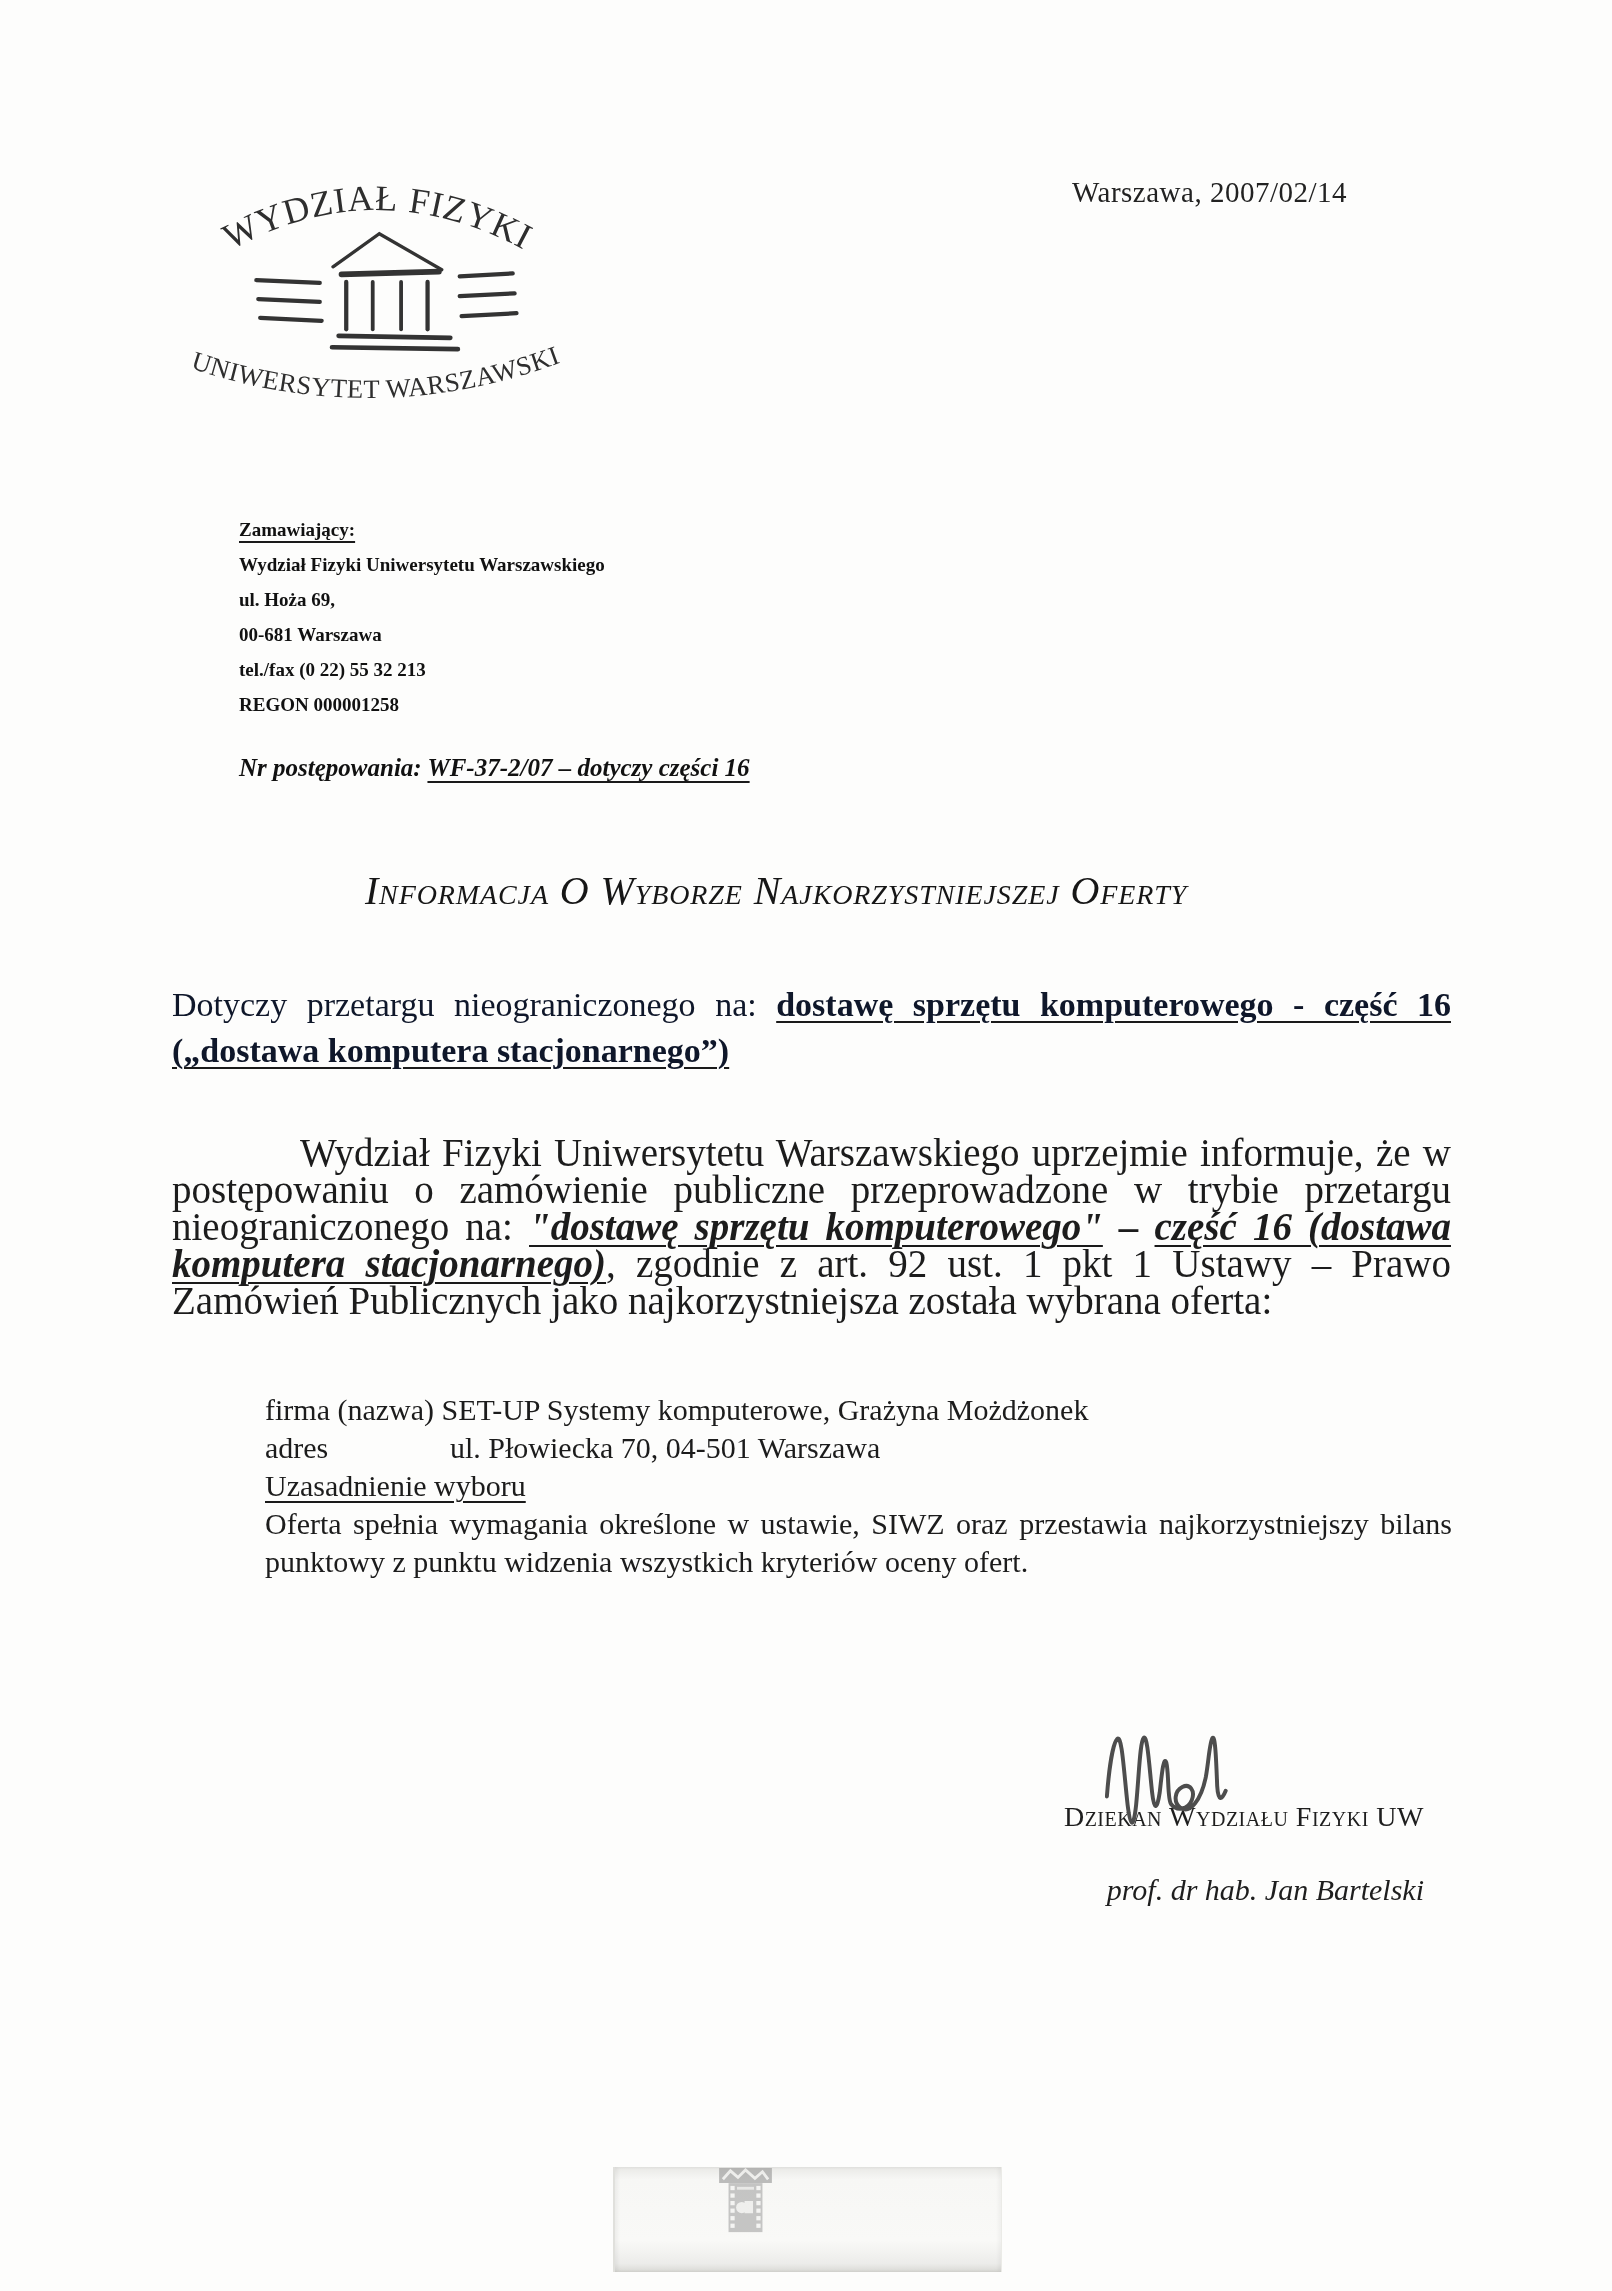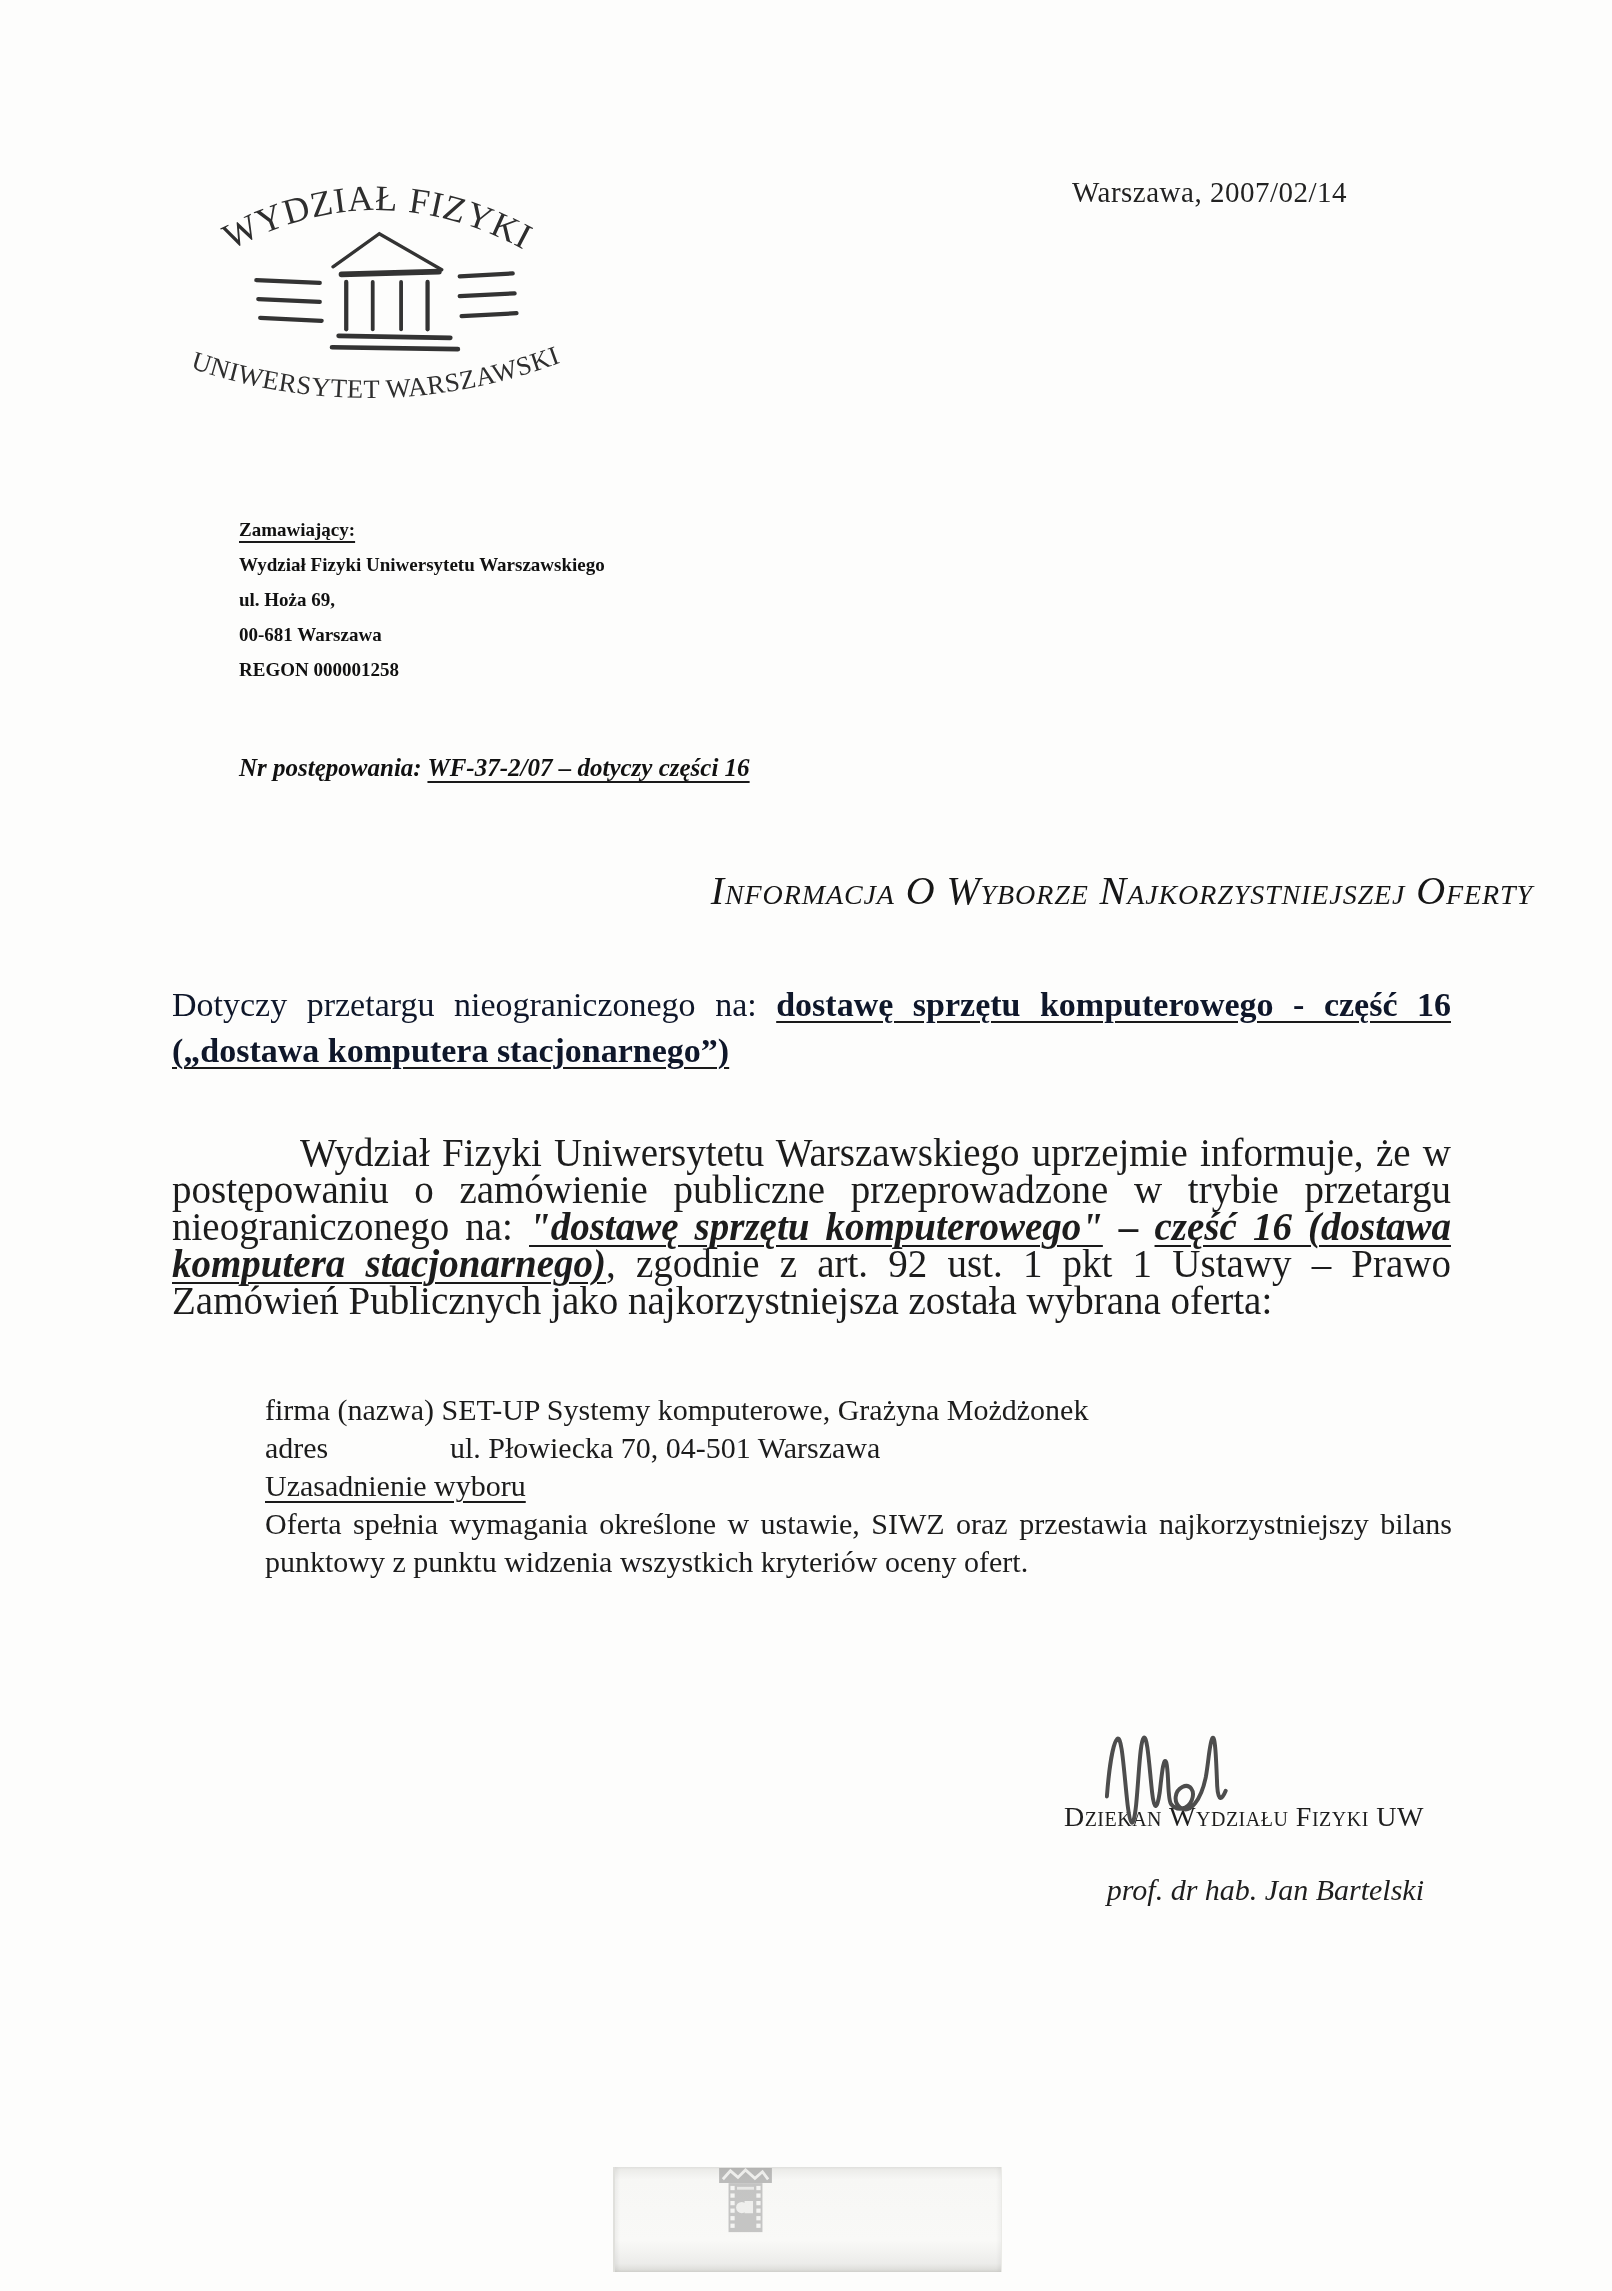--- a/index.html
+++ b/index.html
@@ -31,21 +31,21 @@
     text-decoration-color:#1a1a1a;
   }
   
   .proceeding{
     position:absolute;left:239px;top:754px;
     font-size:25px;font-weight:bold;font-style:italic;color:#111;
   }
   
   .doc-title{
     position:absolute;left:19px;top:867px;width:1514px;
-    text-align:right;
+    text-align:center;
     font-size:40px;font-style:italic;font-variant:small-caps;
     letter-spacing:0.9px;color:#161616;
   }
   
   .subject{
     position:absolute;left:172px;top:982px;width:1279px;
     font-size:34px;line-height:46px;text-align:justify;color:#0f172a;
   }
   .subject .hl{font-weight:bold;}
   
@@ -118,20 +118,21 @@
       <path d="M300 165 L358 162" stroke-width="4.5"></path>
       <path d="M302 186 L360 183" stroke-width="4.5"></path>
     </g>
   </svg>
 
   <div class="orderer">
     <div class="u">Zamawiający:</div>
     <div>Wydział Fizyki Uniwersytetu Warszawskiego</div>
     <div>ul. Hoża 69,</div>
     <div>00-681 Warszawa</div>
+    <div>tel./fax (0 22) 55 32 213</div>
     <div>REGON 000001258</div>
   </div>
 
   <div class="proceeding">
     <span>Nr postępowania: </span><span class="u">WF-37-2/07 – dotyczy części 16</span>
   </div>
 
   <div class="doc-title">Informacja O Wyborze Najkorzystniejszej Oferty</div>
 
   <div class="subject">

